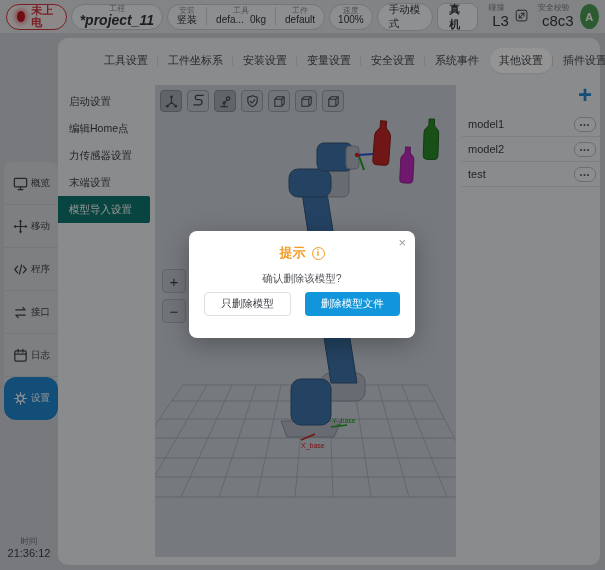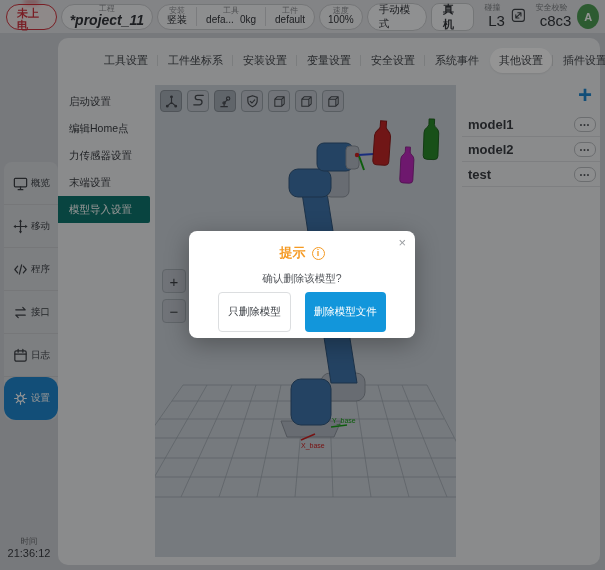--- a/index.html
+++ b/index.html
@@ -4,21 +4,21 @@
 <style>
   html,body{margin:0;padding:0;}
   body{width:605px;height:570px;overflow:hidden;font-family:"Liberation Sans","DejaVu Sans",sans-serif;background:#ced1d6;}
   .stage{position:absolute;top:0;left:0;width:605px;height:570px;background:#ced1d6;}
 
   
   .topbar{position:absolute;top:0;left:0;width:605px;height:33px;background:#e2e4e7;display:flex;align-items:center;padding:0 6px;box-sizing:border-box;gap:4px;}
   .pill{background:#f3f4f6;border:1px solid #c9cbce;border-radius:14px;height:26px;display:flex;flex-direction:column;align-items:center;justify-content:center;padding:0 8px;box-sizing:border-box;line-height:1.05;}
   .pill .cap{font-size:8px;color:#8e9195;}
   .pill .val{font-size:10px;color:#33363b;white-space:nowrap;}
-  .pill-power{flex-direction:column;gap:6px;border:1.5px solid #d03540;background:#f5ecec;padding:0 10px;}
+  .pill-power{flex-direction:row;gap:6px;border:1.5px solid #d03540;background:#f5ecec;padding:0 10px;}
   .power-dot{width:11px;height:11px;border-radius:50%;background:#c01820;box-shadow:0 0 5px 2px rgba(210,40,50,.55);}
   .pill-power .label{color:#d03540;font-size:11px;font-weight:bold;}
   .pill-project .val{font-style:italic;font-weight:bold;font-size:14px;}
   .pill-combo{flex-direction:row;padding:0;}
   .seg{display:flex;flex-direction:column;align-items:center;justify-content:center;padding:0 9px;line-height:1.05;}
   .seg+.seg{border-left:1px solid #d4d6d9;}
   .seg .row2{display:flex;gap:6px;}
   .btn-plain{background:#f7f8fa;border:1px solid #c9cbce;border-radius:14px;height:26px;display:flex;align-items:center;justify-content:center;padding:0 11px;font-size:10.5px;color:#33363b;}
   .btn-machine{margin-left:auto;font-size:11px;font-weight:bold;border-radius:8px;}
   .stat2{display:flex;flex-direction:column;align-items:center;line-height:1.1;padding:0 2px;}
@@ -49,21 +49,21 @@
   .vbtn.active{background:#a6aeb7;border-color:#8a929a;}
   .vbtn svg{width:15px;height:15px;}
   .zoombtn{position:absolute;left:7px;width:24px;height:24px;border-radius:4px;background:#c3c9d0;border:1px solid #a6aeb6;color:#3f4348;font-size:15px;display:flex;align-items:center;justify-content:center;box-sizing:border-box;}
   .zoom-in{top:184px;} .zoom-out{top:214px;}
 
   
   .modelpanel{position:absolute;left:462px;top:85px;width:138px;height:472px;}
   .add-btn{position:absolute;right:8px;top:-2px;color:#1f87cf;font-size:24px;font-weight:bold;line-height:1;}
   .mrows{position:absolute;left:0;top:27px;width:138px;}
   .mrow{height:25px;display:flex;align-items:center;justify-content:space-between;border-bottom:1px solid #d9dbde;padding:0 4px 0 6px;box-sizing:border-box;}
-  .mname{font-size:13px;color:#3a3d42;font-weight:bold;}
+  .mname{font-size:11px;color:#3a3d42;}
   .dots-btn{width:22px;height:15px;border-radius:7px;border:1px solid #b9bcc0;background:#f2f3f5;color:#54575c;font-size:7px;letter-spacing:1px;display:flex;align-items:center;justify-content:center;box-sizing:border-box;}
 
   
   .sidebar{position:absolute;left:4px;top:162px;width:54px;background:#d8dbdf;border-radius:8px;display:flex;flex-direction:column;overflow:hidden;}
   .nav-item{height:43px;display:flex;flex-direction:row;align-items:center;justify-content:center;gap:2px;color:#3f4348;border-bottom:1px solid rgba(0,0,0,.06);box-sizing:border-box;}
   .nav-item:last-child{border-bottom:none;}
   .nav-item svg{width:17px;height:17px;}
   .nav-item .nlabel{font-size:9.5px;}
   .nav-item.selected{background:#1f87cf;color:#fff;border-radius:12px;}
   .timebox{position:absolute;left:0;top:536px;width:58px;text-align:center;line-height:1.25;}
@@ -71,21 +71,21 @@
   .timebox .val{font-size:11px;color:#3a3d42;}
 
   
   .overlay{position:absolute;left:0;top:0;width:605px;height:570px;background:rgba(0,0,0,.42);z-index:40;}
   .dialog{position:absolute;left:189px;top:231px;width:226px;height:107px;background:#fff;border-radius:8px;box-shadow:0 6px 24px rgba(0,0,0,.30);z-index:50;}
   .dlg-close{position:absolute;right:9px;top:4px;font-size:13px;color:#9a9da1;}
   .dlg-title{position:absolute;left:0;top:13px;width:100%;display:flex;align-items:center;justify-content:center;gap:6px;color:#f59a23;font-size:13px;font-weight:bold;}
   .info-icon{width:13px;height:13px;border:1.4px solid #f59a23;border-radius:50%;font-size:9px;font-weight:bold;font-style:normal;display:flex;align-items:center;justify-content:center;box-sizing:border-box;}
   .dlg-msg{position:absolute;left:0;top:41px;width:100%;text-align:center;font-size:10.5px;color:#55585d;}
   .dlg-btns{position:absolute;left:0;top:61px;width:100%;display:flex;justify-content:center;gap:14px;}
-  .dlg-btn{height:40px;border-radius:4px;font-size:10.5px;display:flex;align-items:center;justify-content:center;padding:0 9px;box-sizing:border-box;}
+  .dlg-btn{height:24px;border-radius:4px;font-size:10.5px;display:flex;align-items:center;justify-content:center;padding:0 16px;box-sizing:border-box;}
   .dlg-btn.secondary{border:1px solid #dcdee0;background:#fff;color:#3f4348;}
   .dlg-btn.primary{background:#1296db;color:#fff;}
 </style>
 </head>
 <body>
 
 <div class="stage">
 
   <div class="topbar">
     <div class="pill pill-power">

